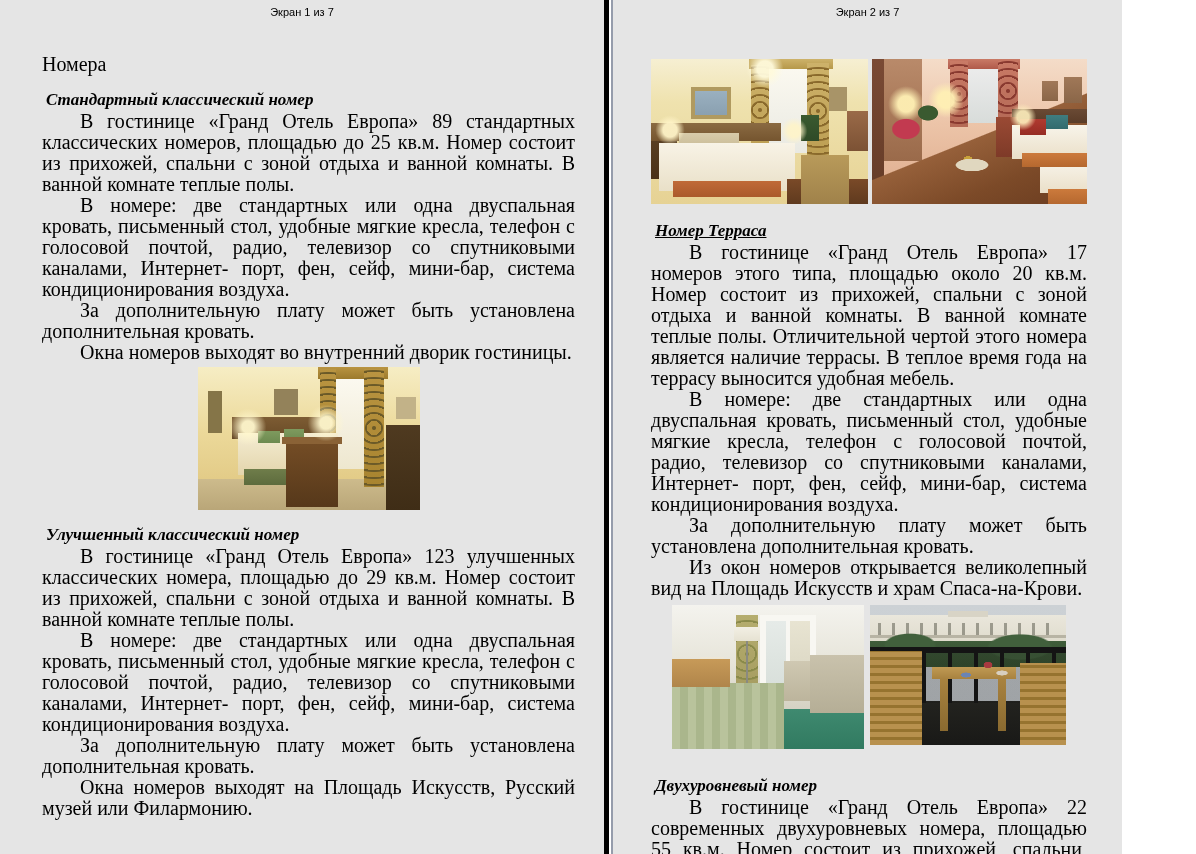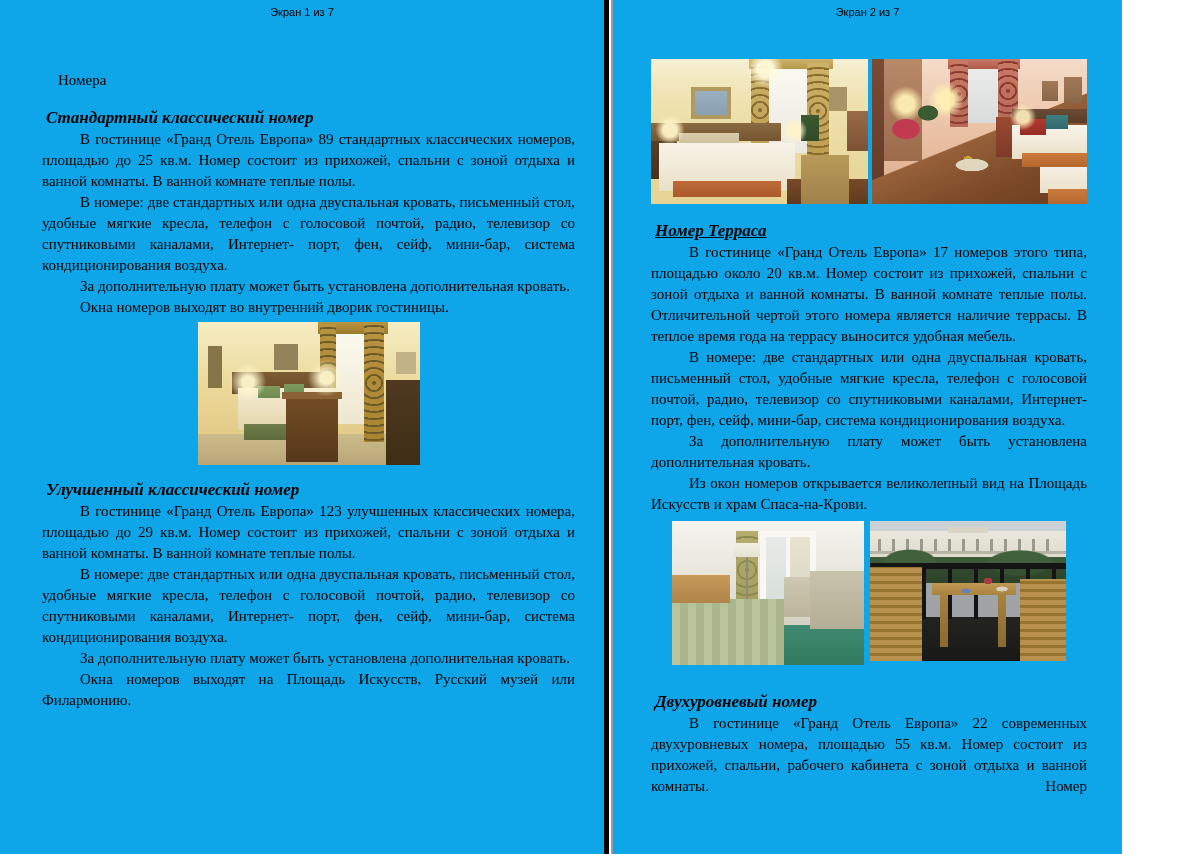--- a/index.html
+++ b/index.html
@@ -1,37 +1,37 @@
 <!DOCTYPE html>
 <html><head>
 <meta charset="utf-8">
 <style>
   html,body{margin:0;padding:0;}
   body{
     width:1196px;height:854px;overflow:hidden;background:#fff;color:#000;
     font-family:"Liberation Serif", serif;position:relative;
   }
-  .page{position:absolute;top:0;bottom:0;background:#0ea5e9;}
+  .page{position:absolute;top:0;bottom:0;background:#e5e5e5;}
   .page-left{left:0;width:604px;}
   .page-right{left:613px;width:509px;}
   .divider-black{position:absolute;top:0;bottom:0;left:604px;width:5px;background:#000;}
   .divider-gray{position:absolute;top:0;bottom:0;left:611px;width:2px;background:#959cab;}
   .page-header{
     position:absolute;top:6px;left:0;right:0;text-align:center;
     font-family:"Liberation Sans", sans-serif;font-size:11px;color:#000;
   }
   .content-left{padding:54px 29px 0 42px;}
   .content-right{padding:0 35px 0 38px;}
-  .intro{font-size:15px;line-height:21px;margin:16px;}
+  .intro{font-size:20px;line-height:21px;margin:0;}
   h2.sec-heading{
     font-size:17px;line-height:22px;font-weight:bold;font-style:italic;
     margin:14px 0 0 4px;
   }
   p.body{
-    font-size:15px;line-height:21px;margin:0;
+    font-size:20px;line-height:21px;margin:0;
     text-align:justify;text-align-last:left;text-indent:38px;
   }
   p.body.force-just{text-align-last:justify;}
   .photo-wrap{text-align:center;margin:4px 0 8px 0;}
   .photo{display:inline-block;vertical-align:top;}
   .photo-row{display:flex;justify-content:center;align-items:flex-start;gap:4px;}
   .photo-row.top{margin-top:59px;}
   .photo-row.mid{margin:6px 0 0 0;gap:6px;}
   .mt26{margin-top:26px !important;}
   .mt16{margin-top:16px !important;text-decoration:underline;}

